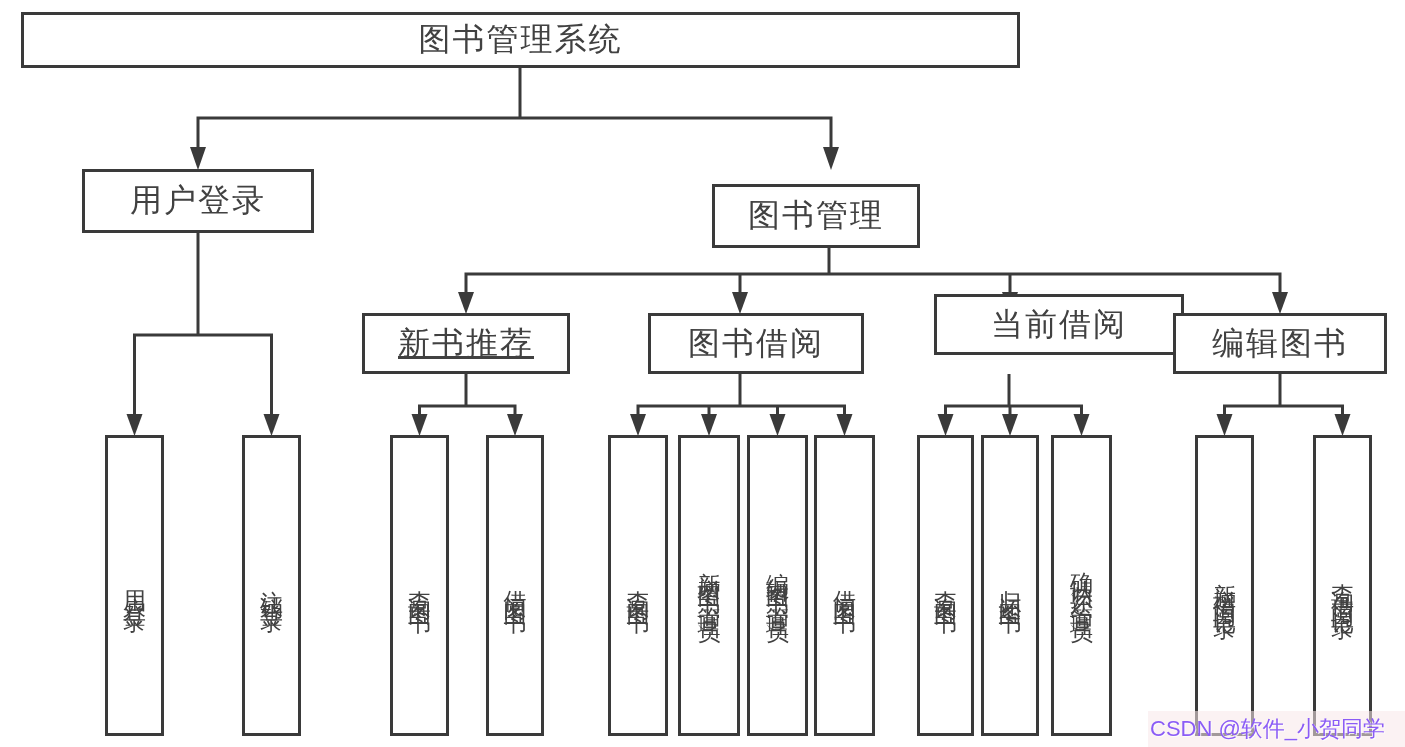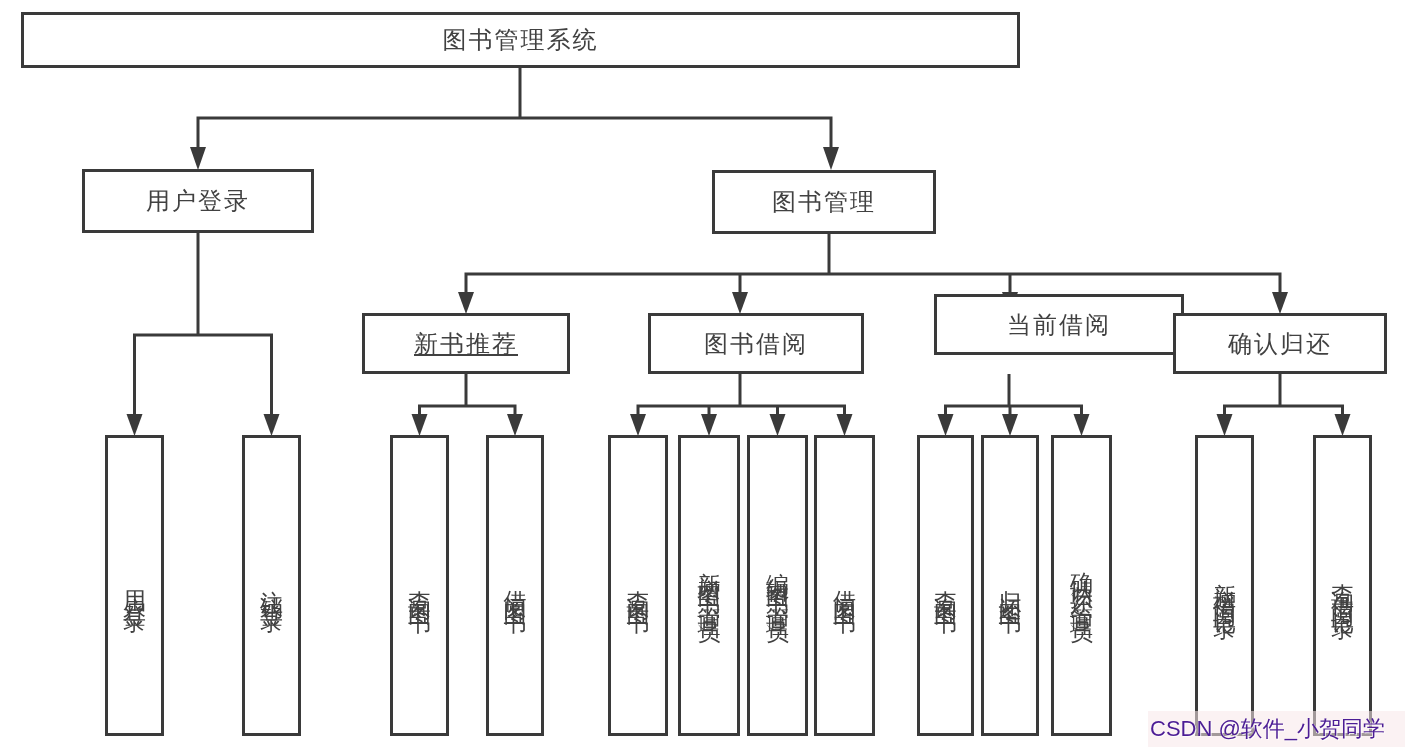--- a/index.html
+++ b/index.html
@@ -22,21 +22,21 @@
     box-sizing: border-box;
     border: 3px solid #3a3a3a;
     background: #ffffff;
     display: flex;
     align-items: center;
     justify-content: center;
     color: #414141;
     z-index: 1;
   }
   .hbox span {
-    font-size: 24px;
+    font-size: 32px;
     letter-spacing: 2px;
     white-space: nowrap;
   }
   .vbox span {
     writing-mode: vertical-rl;
     text-orientation: mixed;
     font-size: 23px;
     letter-spacing: 7px;
     line-height: 1;
   }
@@ -45,21 +45,21 @@
     left: 1148px; top: 711px;
     width: 257px; height: 36px;
     background: rgba(247, 231, 234, 0.55);
     z-index: 2;
   }
   .watermark {
     position: absolute;
     left: 1150px; top: 714px;
     width: 253px;
     font-size: 22px;
-    color: #4c1d95;
+    color: #8b5cf6;
     text-shadow: 1px 1px 0 rgba(255,255,255,0.8);
     white-space: nowrap;
     z-index: 3;
   }
 </style>
 </head>
 <body>
 
 <svg id="connectors" viewBox="0 0 1405 747" xmlns="http://www.w3.org/2000/svg">
   <g stroke="#3a3a3a" stroke-width="3" fill="none">
@@ -116,35 +116,35 @@
   </g>
 </svg>
 
 <div class="box hbox" style="left:21px; top:12px; width:999px; height:56px;">
   <span>图书管理系统</span>
 </div>
 
 <div class="box hbox" style="left:82px; top:169px; width:232px; height:64px;">
   <span>用户登录</span>
 </div>
-<div class="box hbox" style="left:712px; top:170px; width:224px; height:64px;align-items:center;">
+<div class="box hbox" style="left:712px; top:184px; width:208px; height:64px;align-items:center;">
   <span>图书管理</span>
 </div>
 
 <div class="box hbox" style="left:362px; top:313px; width:208px; height:61px;text-decoration:underline;">
   <span>新书推荐</span>
 </div>
 <div class="box hbox" style="left:632px; top:313px; width:216px; height:61px;margin-left:16px;">
   <span>图书借阅</span>
 </div>
 <div class="box hbox" style="left:901px; top:294px; width:250px; height:61px;margin-left:33px;">
   <span>当前借阅</span>
 </div>
 <div class="box hbox" style="left:1173px; top:313px; width:214px; height:61px;">
-  <span>确认归还</span>
+  <span>编辑图书</span>
 </div>
 
 <div class="box vbox" style="left:105px; top:435px; width:59px; height:301px;">
   <span>用户登录</span>
 </div>
 <div class="box vbox" style="left:242px; top:435px; width:59px; height:301px;">
   <span>注销登录</span>
 </div>
 
 <div class="box vbox" style="left:390px; top:435px; width:59px; height:301px;">

